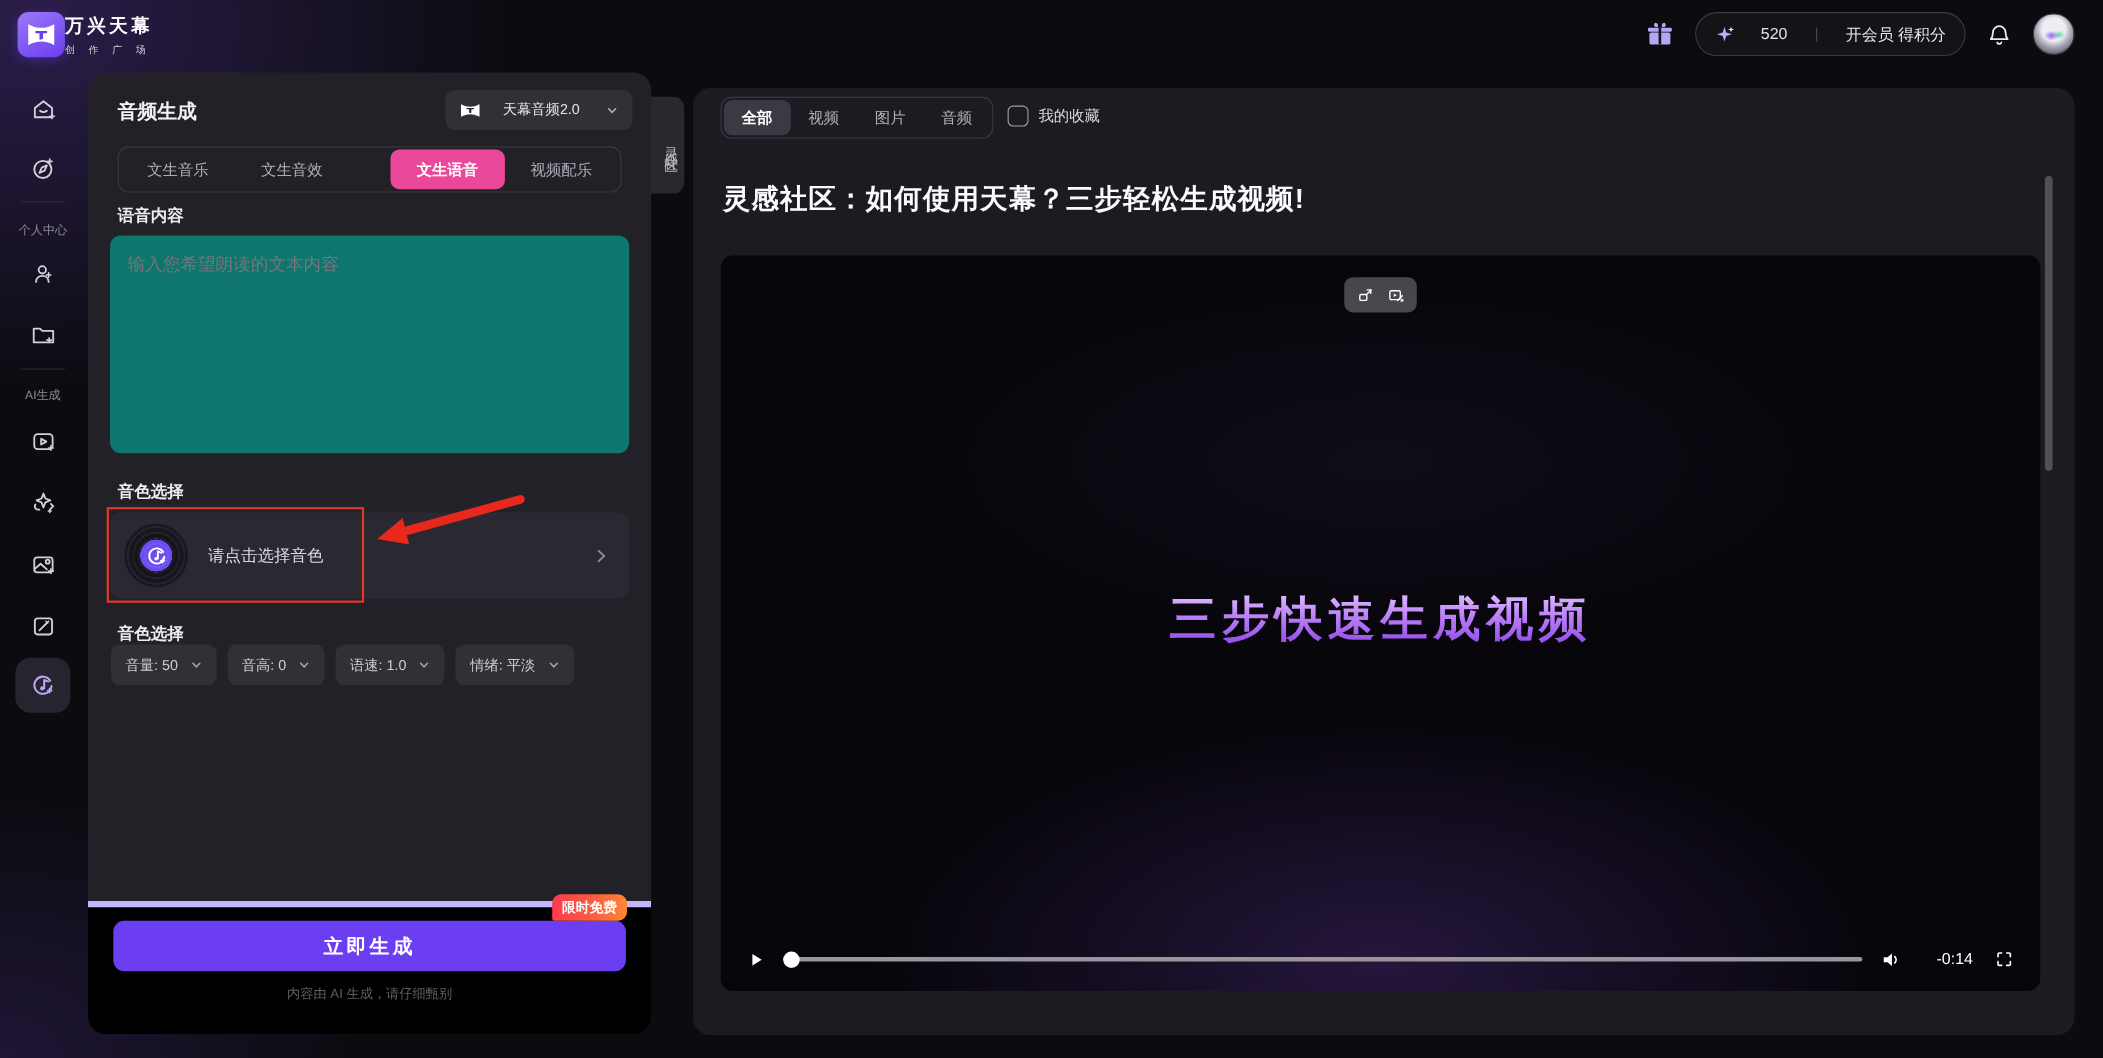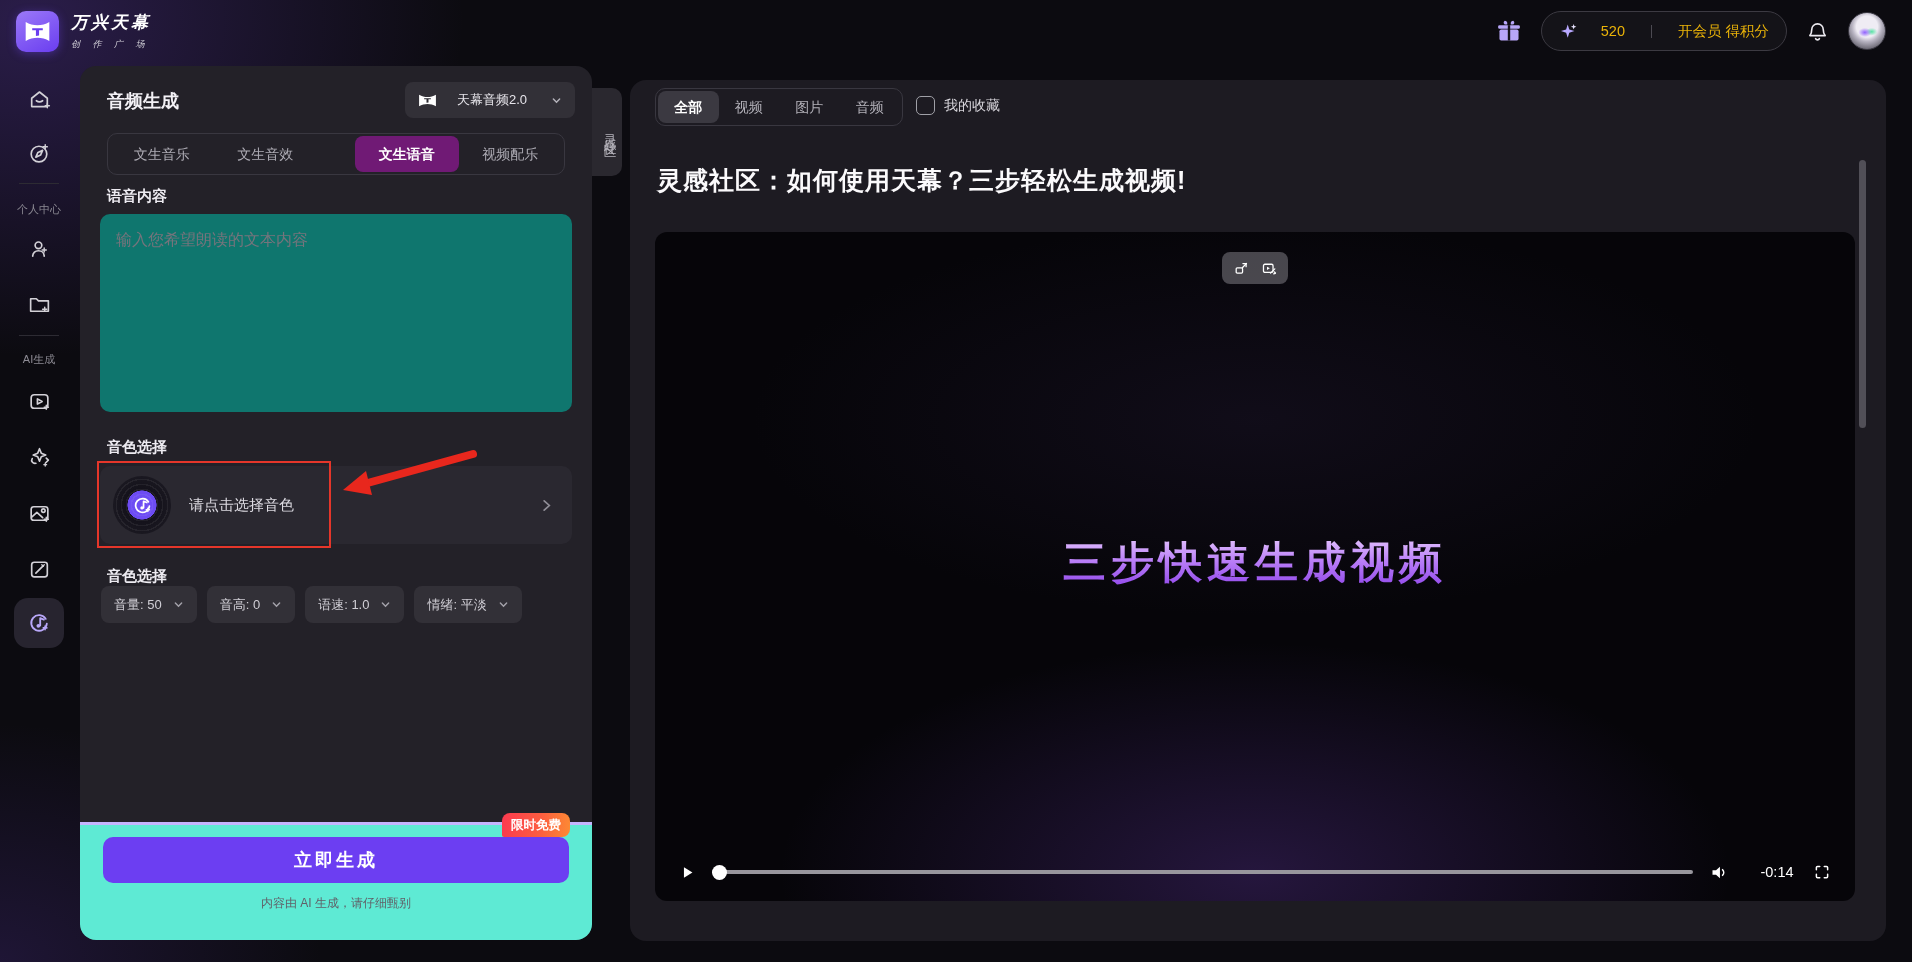--- a/index.html
+++ b/index.html
@@ -5,26 +5,26 @@
   html,body{margin:0;padding:0;background:#08070c;}
   .page{position:relative;width:1912px;height:962px;overflow:hidden;
     font-family:"Liberation Sans",sans-serif;color:#e8e6ec;
     background:
       radial-gradient(620px 480px at 30px 20px, rgba(92,58,168,.38), rgba(0,0,0,0) 70%),
       radial-gradient(460px 340px at 0px 962px, rgba(74,46,140,.30), rgba(0,0,0,0) 70%),
       #0c0b10;}
   svg{display:block}
   
   .topbar{position:absolute;left:0;top:0;right:0;height:62px;display:flex;align-items:center;justify-content:space-between;padding:0 26px 0 16px;box-sizing:border-box;}
-  .brand{display:flex;align-items:center;gap:12px;font-style:italic;}
+  .brand{display:flex;align-items:flex-end;}
   .logo{width:43px;height:41px;border-radius:10px;background:linear-gradient(150deg,#9b79f8,#6a3df0);display:grid;place-items:center;box-shadow:0 2px 10px rgba(110,70,240,.4);}
   .brand-title{font-size:17px;font-weight:700;color:#fff;letter-spacing:3px;}
   .brand-sub{font-size:9px;color:#d2d0d8;letter-spacing:5px;margin-top:4px;}
   .top-right{display:flex;align-items:center;gap:19px;}
-  .credits-pill{display:flex;align-items:center;gap:23px;height:40px;padding:0 17px;border-radius:21px;background:#141318;border:1px solid #3c3a42;color:#eab308;font-size:14.5px;cursor:pointer;}
+  .credits-pill{display:flex;align-items:center;gap:23px;height:40px;padding:0 17px;border-radius:21px;background:#141318;border:1px solid #3c3a42;color:#e5e5e5;font-size:14.5px;cursor:pointer;}
   .pill-sep{width:1px;height:13px;background:#4c4a52;margin:0 3px;}
   .avatar{width:38px;height:38px;border-radius:50%;
     background:
       radial-gradient(10px 7px at 44% 54%, rgba(140,90,255,.95), rgba(0,0,0,0) 65%),
       radial-gradient(9px 6px at 63% 52%, rgba(60,225,150,.85), rgba(0,0,0,0) 65%),
       radial-gradient(circle at 50% 38%, #efecf4 0 37%, #b7b3c1 52%, #2b2932 100%);
     border:1px solid #3a3842;box-sizing:border-box;cursor:pointer;}
   
   .sidebar{position:absolute;left:0;top:62px;bottom:0;width:78px;}
   .side-item{position:absolute;left:50%;transform:translateX(-50%);width:42px;height:42px;display:grid;place-items:center;color:#d3d1d7;cursor:pointer;}
@@ -33,36 +33,36 @@
   .side-active{background:#27242f;border-radius:14px;width:50px;height:50px;color:#b9a8f9;}
   
   .community{position:absolute;left:588px;top:88px;width:34px;height:88px;background:#2a282f;border-radius:0 10px 10px 0;z-index:1;display:flex;align-items:center;justify-content:flex-end;padding-right:4px;box-sizing:border-box;cursor:pointer;}
   .community span{writing-mode:vertical-rl;text-orientation:upright;font-size:12.5px;color:#b6b4bc;letter-spacing:4px;}
   
   .panel{position:absolute;left:80px;top:66px;width:512px;height:874px;background:#232128;border-radius:16px;z-index:2;}
   .panel-title{position:absolute;left:27px;top:23px;font-size:18px;font-weight:700;color:#f3f1f6;}
   .model-select{position:absolute;left:325px;top:16px;width:170px;height:36px;display:flex;align-items:center;gap:20px;padding:0 13px;box-sizing:border-box;background:#323037;border-radius:8px;color:#e6e4ea;font-size:13px;cursor:pointer;}
   .tabs{position:absolute;left:27px;top:67px;width:458px;height:42px;border:1px solid #393740;border-radius:10px;display:flex;align-items:center;padding:2px;box-sizing:border-box;}
   .tab{flex:1;text-align:center;font-size:14px;color:#aeacb5;line-height:36px;border-radius:8px;cursor:pointer;}
-  .tab.active{background:#701a75;color:#fff;font-weight:700;margin-left:38px;}
+  .tab.active{background:#ec4899;color:#fff;font-weight:700;margin-left:38px;}
   .lab{position:absolute;left:27px;font-size:15px;font-weight:700;color:#edebf1;}
   .voice-area{position:absolute;left:20px;top:148px;width:472px;height:198px;background:#0f766e;border:0;border-radius:10px;padding:16px;box-sizing:border-box;color:#ddd;font-size:16px;resize:none;font-family:inherit;outline:none;}
   .voice-area::placeholder{color:#76747c;}
   .voice-row{position:absolute;left:20px;top:400px;width:472px;height:78px;background:#2a2830;border-radius:10px;display:flex;align-items:center;gap:18px;padding:0 18px 0 13px;box-sizing:border-box;cursor:pointer;}
   .vinyl{width:58px;height:58px;border-radius:50%;flex:0 0 auto;display:grid;place-items:center;
     background:
       repeating-radial-gradient(circle, rgba(255,255,255,.06) 0 1.5px, rgba(0,0,0,0) 1.5px 5px),
       radial-gradient(circle, #6d4cf3 0 35%, #13111a 36%, #201e26 100%);}
   .voice-text{font-size:15px;color:#dcdae1;}
   .voice-chevron{margin-left:auto;color:#908e97;}
   .red-box{position:absolute;left:17px;top:395px;width:234px;height:87px;border:2.5px solid #e5362a;box-sizing:border-box;z-index:6;pointer-events:none;}
   .arrow-svg{position:absolute;left:240px;top:374px;width:230px;height:70px;z-index:6;pointer-events:none;}
   .chips{position:absolute;left:21px;top:520px;display:flex;gap:10px;align-items:flex-end;}
   .chip{height:37px;padding:0 13px;background:#323037;border-radius:8px;display:flex;align-items:center;gap:11px;font-size:13px;color:#d0ced5;cursor:pointer;}
-  .panel-footer{position:absolute;left:0;right:0;bottom:0;height:115px;background:#5eead4;border-radius:0 0 16px 16px;border-top:3px solid #c4b5fd;}
+  .panel-footer{position:absolute;left:0;right:0;bottom:0;height:115px;background:#000000;border-radius:0 0 16px 16px;border-top:6px solid #c4b5fd;}
   .free-badge{position:absolute;right:22px;top:-12px;height:24px;padding:0 9px;display:flex;align-items:center;border-radius:8px 8px 8px 2px;background:linear-gradient(95deg,#fb3a4f 0%,#fc5c40 55%,#fd8a33 100%);color:#fff;font-size:12.5px;font-weight:700;z-index:4;}
   .generate{position:absolute;left:23px;top:12px;width:466px;height:46px;border:0;border-radius:10px;background:#6c3ef2;color:#fff;font-size:18px;font-weight:700;letter-spacing:3px;cursor:pointer;}
   .disclaimer{position:absolute;left:0;right:0;top:70px;text-align:center;font-size:12px;color:#615f67;}
   
   .content{position:absolute;left:630px;top:80px;width:1256px;height:861px;background:#1d1b22;border-radius:16px;}
   .ctabs{position:absolute;left:25px;top:8px;width:248px;height:38px;border:1px solid #393740;border-radius:10px;display:flex;align-items:center;padding:2px;box-sizing:border-box;}
   .ctab{flex:1;text-align:center;font-size:14px;color:#b3b1b9;line-height:32px;border-radius:8px;cursor:pointer;}
   .ctab.active{background:#3b3941;color:#fff;font-weight:700;}
   .fav{position:absolute;left:286px;top:16px;display:flex;align-items:center;gap:9px;cursor:pointer;}
   .checkbox{width:19px;height:19px;border:1.5px solid #a0a0a7;border-radius:5px;box-sizing:border-box;}

